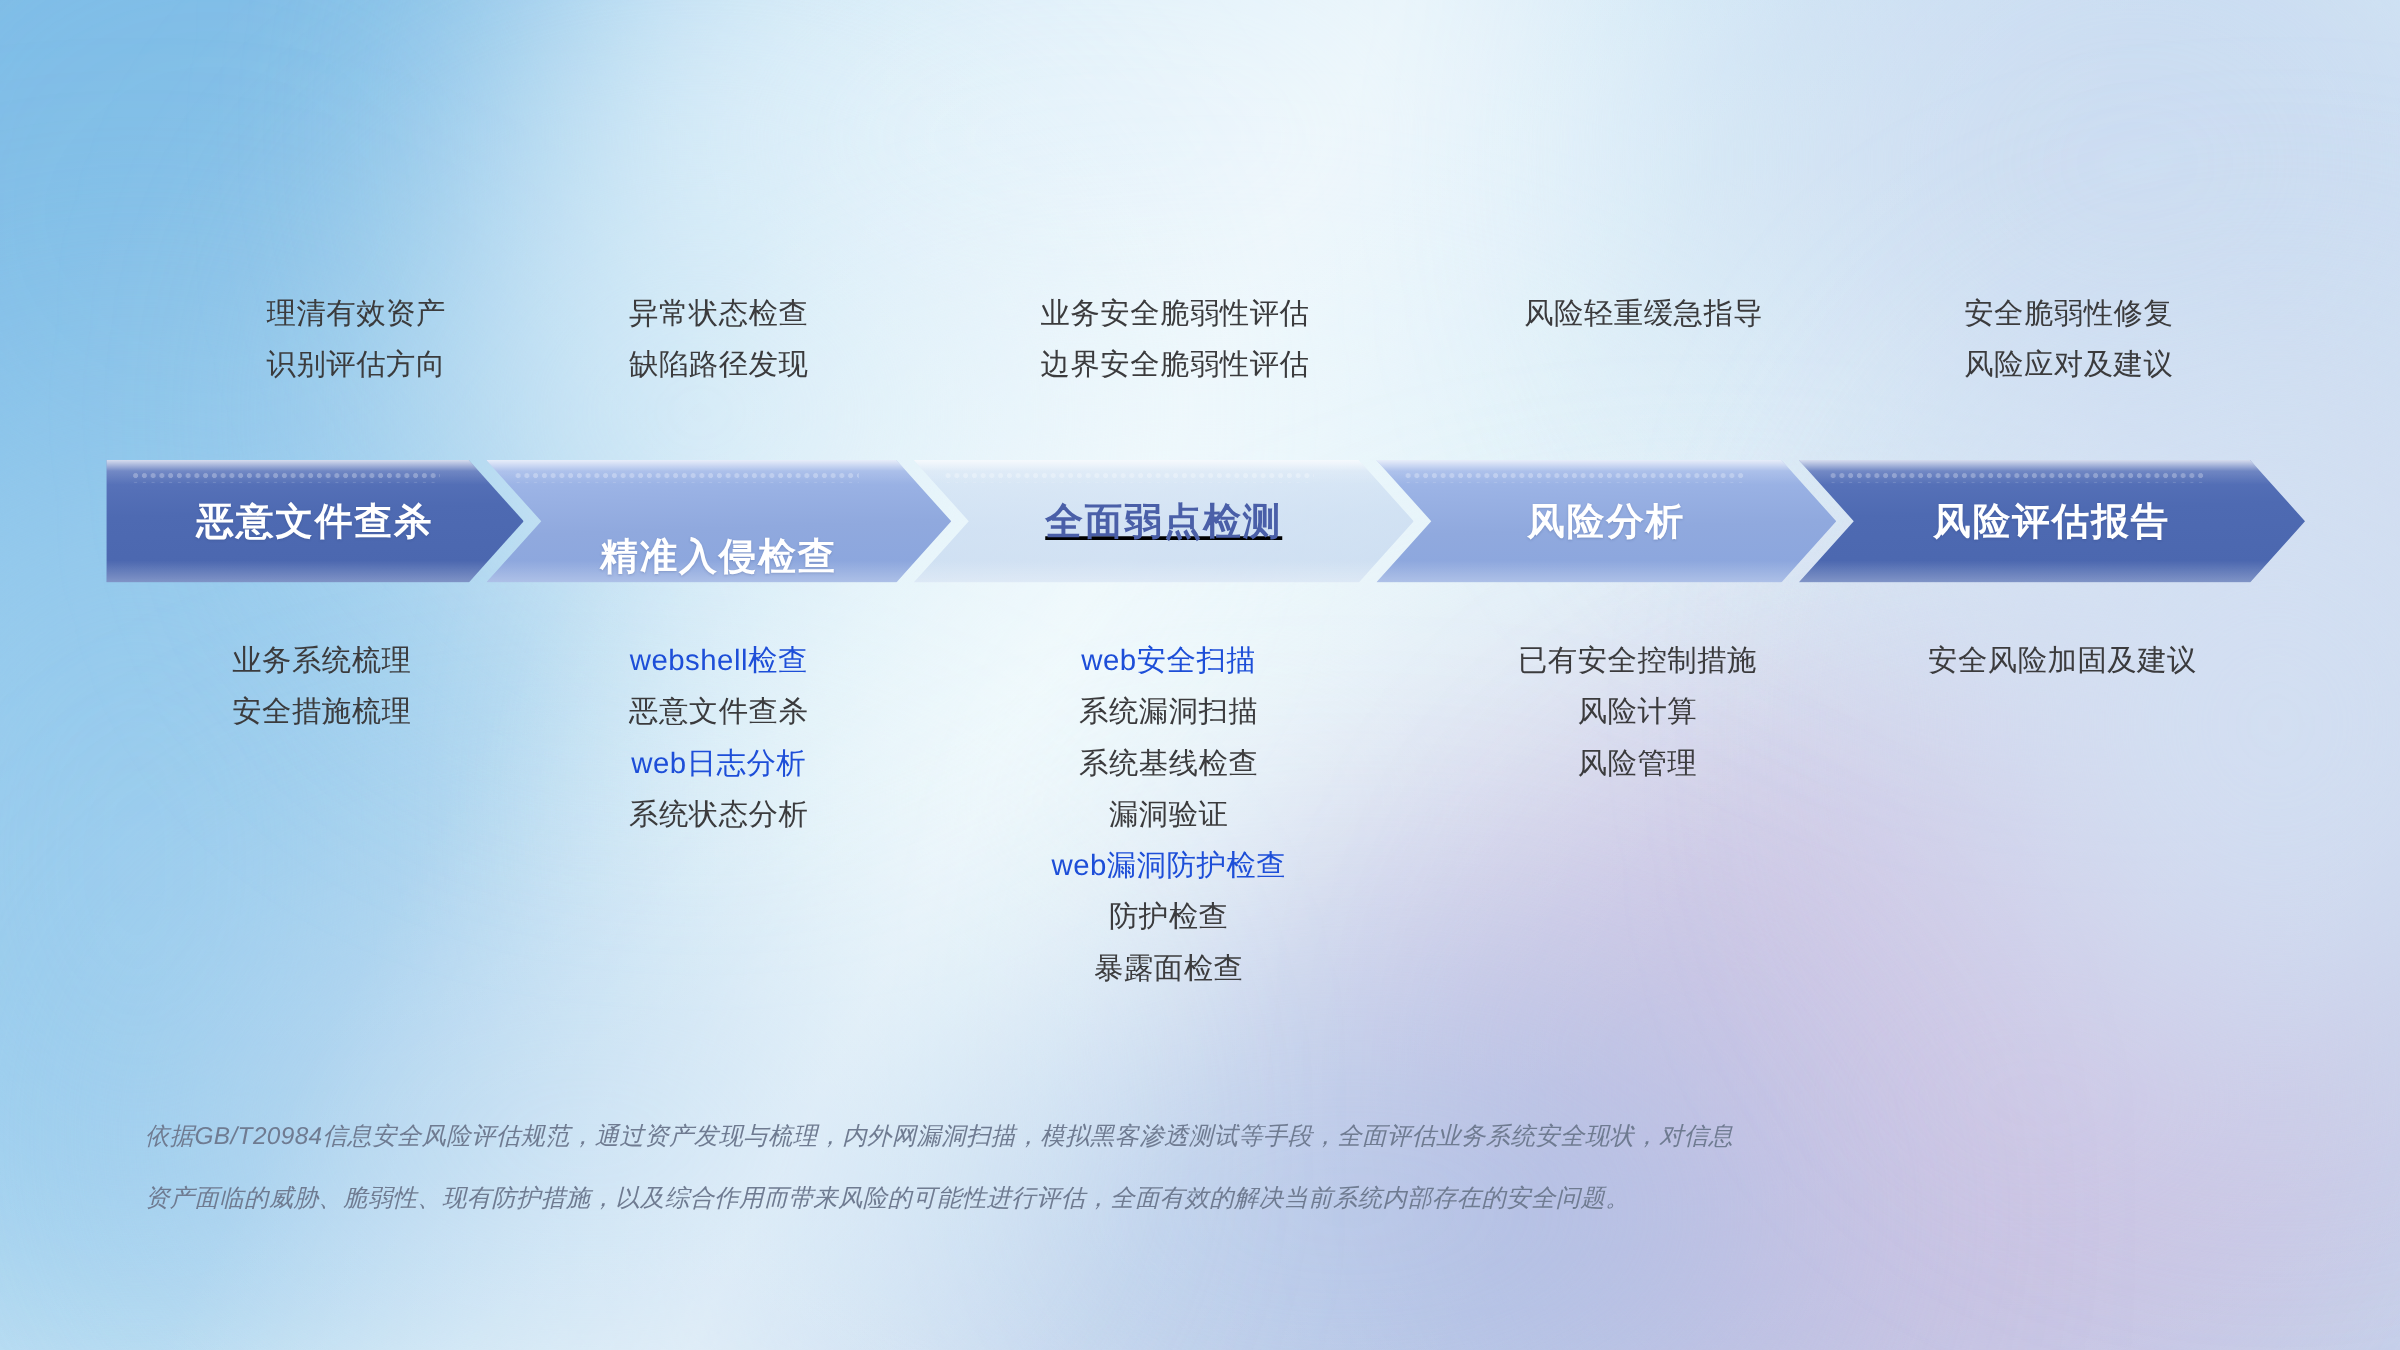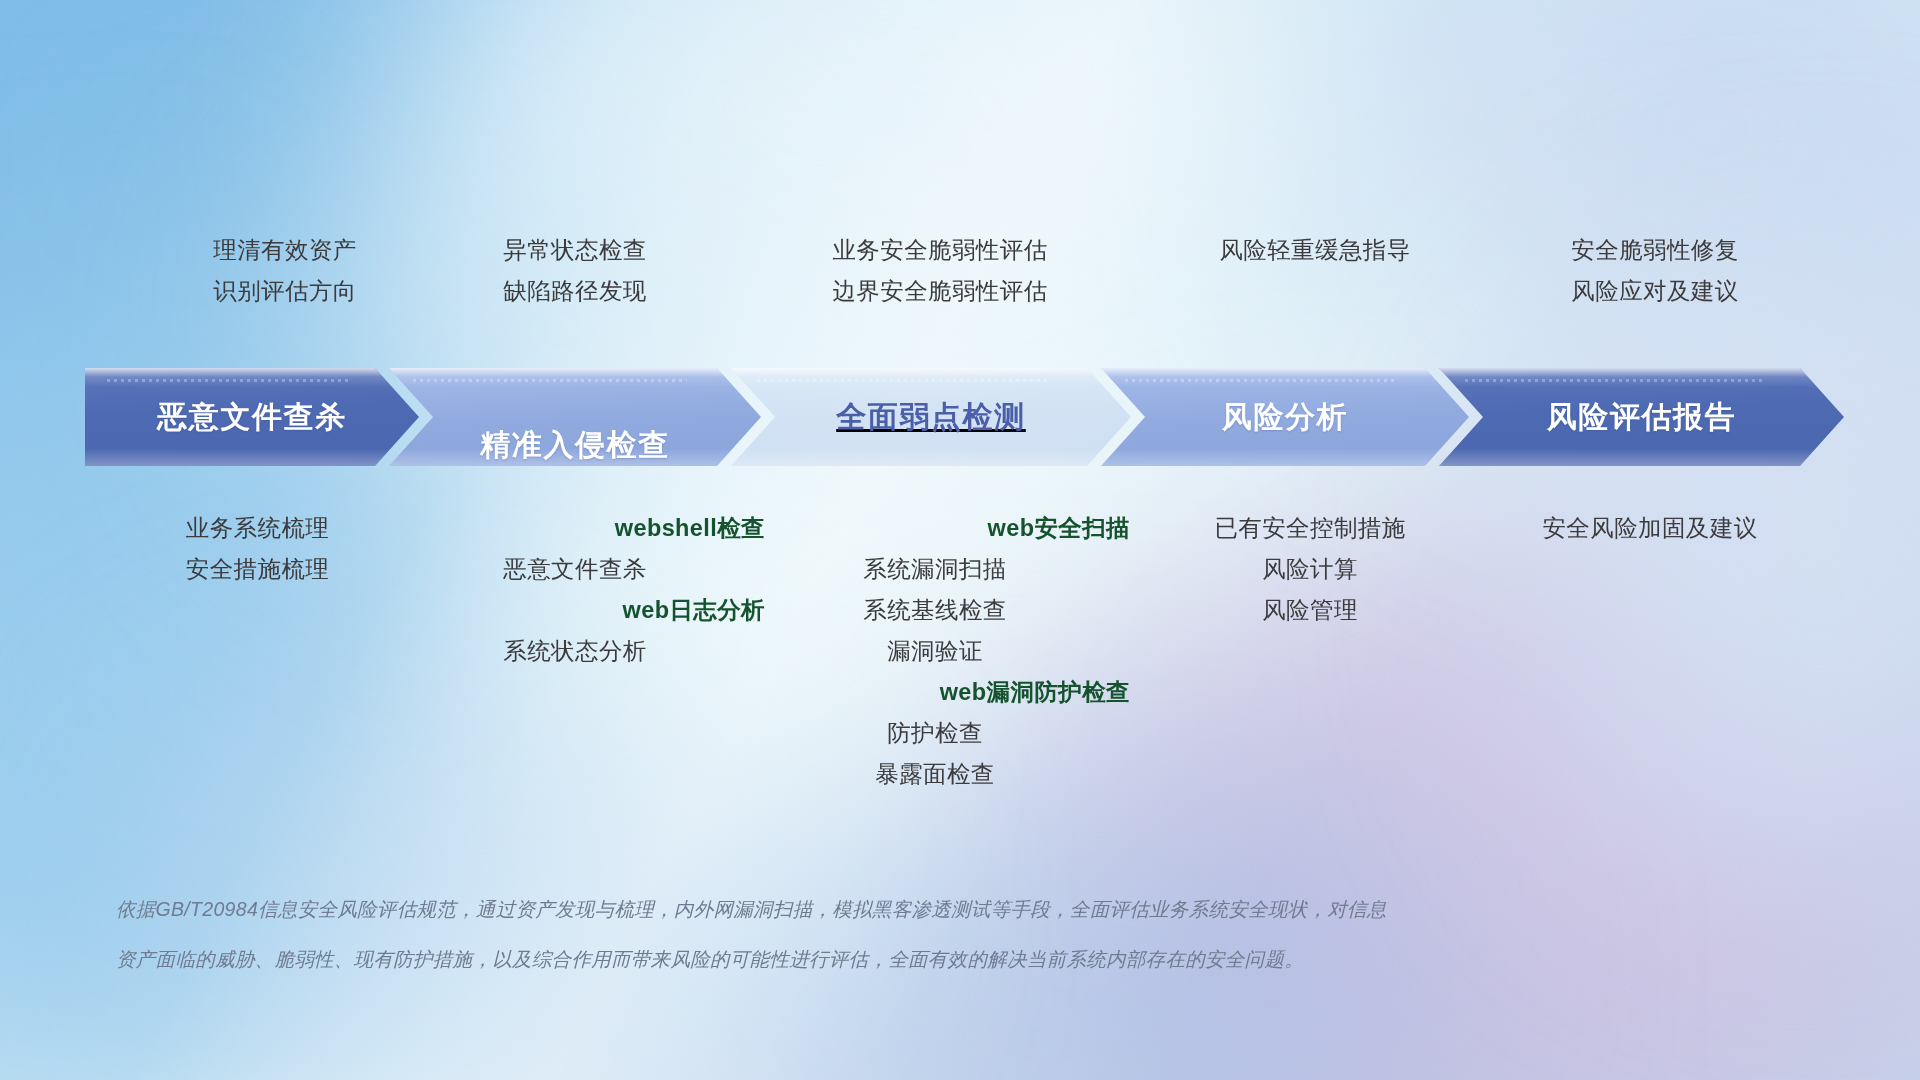--- a/index.html
+++ b/index.html
@@ -35,21 +35,21 @@
   }
 
   
   #stage{position:absolute;inset:0;}
 
   .col-top,.col-bot{position:absolute;text-align:center;}
   .item{
     color:#3b3b3d;font-size:23.5px;line-height:41px;white-space:nowrap;
     letter-spacing:.4px;
   }
-  .item.bold{font-weight:bold;color:#14532d;text-align:right;}
+  .item.bold{font-weight:normal;color:#1d4ed8;}
 
   
   #band{position:absolute;left:0;top:368px;width:1920px;height:98px;}
   .arrow{
     position:absolute;top:0;height:98px;
     display:flex;align-items:center;justify-content:center;
     box-sizing:border-box;
   }
   .arrow .shape{
     position:absolute;inset:0;

